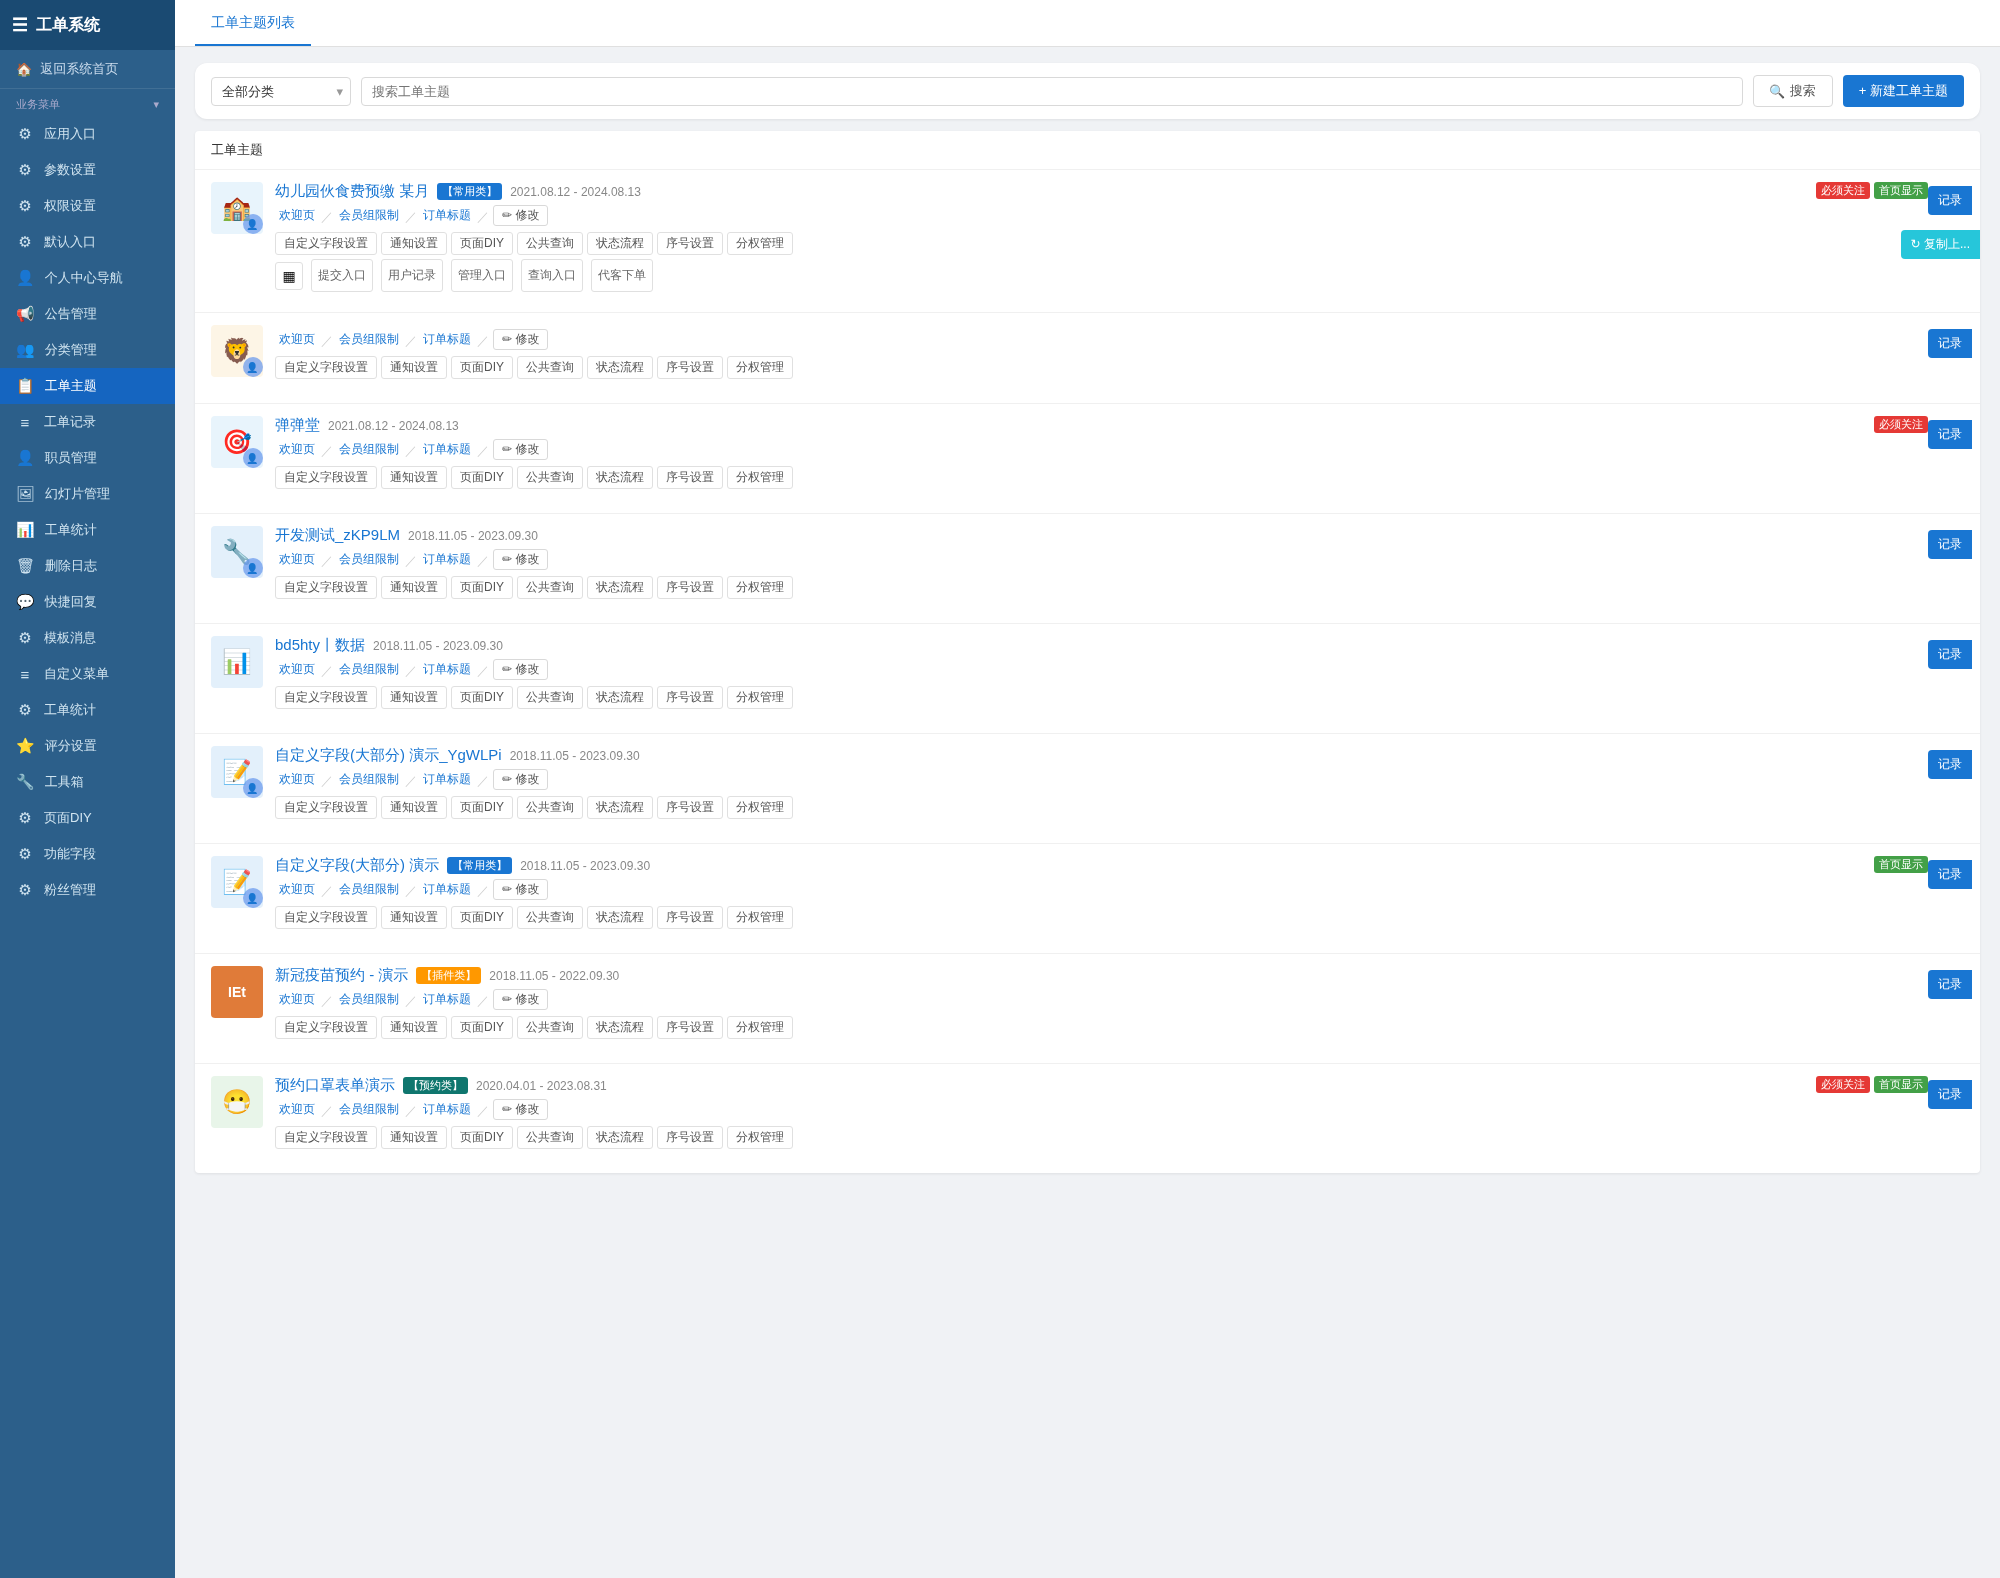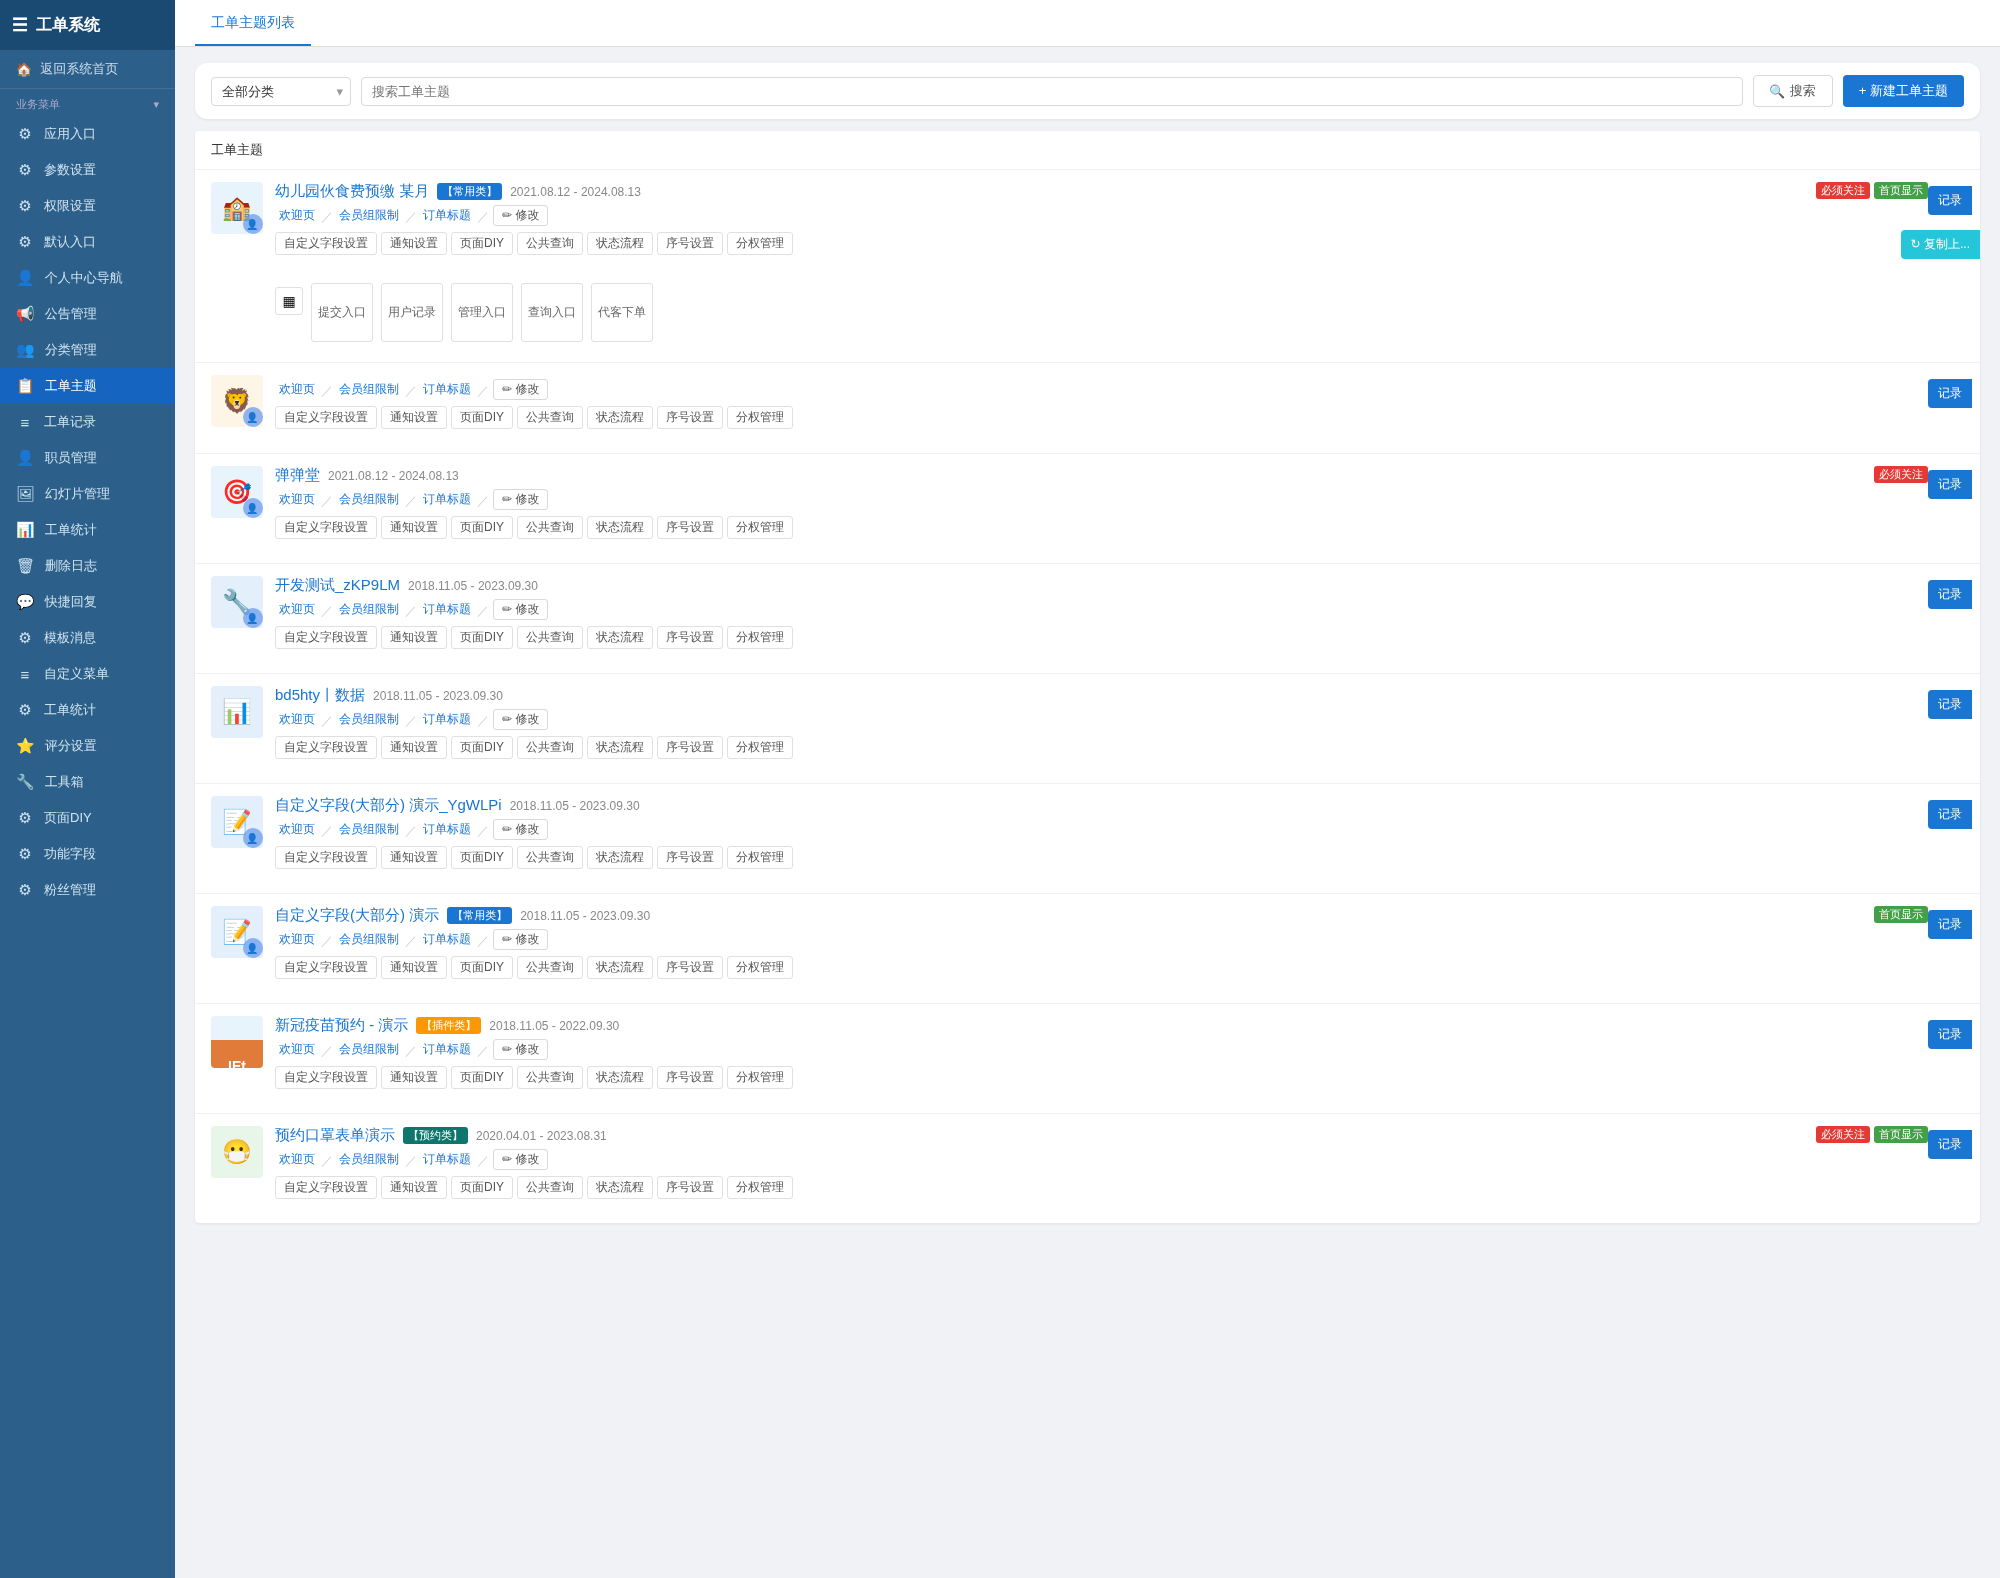--- a/index.html
+++ b/index.html
@@ -273,25 +273,24 @@
       width: 28px; height: 28px;
       border: 1px solid #e0e0e0;
       border-radius: 3px;
       display: flex; align-items: center; justify-content: center;
       font-size: 14px; cursor: pointer;
     }
     .bottom-link {
       font-size: 12px;
       color: #666;
       cursor: pointer;
-      padding: 20px 6px;
+      padding: 7px 6px;
       border: 1px solid #e0e0e0;
       border-radius: 3px;
       background: #fff;
-      margin-top: 24px;
     }
 
     
     .record-btn {
       position: absolute;
       right: 8px;
       top: 16px;
       background: #1976d2;
       color: #fff;
       font-size: 12px;
@@ -734,21 +733,21 @@
     </div>
     <div style="position:absolute;top:12px;right:52px;display:flex;gap:4px;">
               <span class="tag" style="background:#43a047">首页显示</span>
             </div>
     <div class="record-btn" style="top:16px">记录</div>
 
   </div>
           <div class="topic-row">
     <div class="topic-main">
       <div class="topic-thumb">
-                <div style="width:100%;height:100%;background:#e07b39;display:flex;align-items:center;justify-content:center;color:white;font-size:14px;font-weight:bold;margin-top:24px;">IEt</div>
+                <div style="width:100%;height:100%;background:#e07b39;display:flex;align-items:center;justify-content:center;color:white;font-size:14px;font-weight:bold;">IEt</div>
               </div>
       <div class="topic-info">
         <div class="topic-title-row">
           <span class="topic-title">新冠疫苗预约 - 演示</span>
           <span class="tag" style="background:#ff9800">【插件类】</span>
           <span class="topic-date">2018.11.05 - 2022.09.30</span>
         </div>
         <div class="topic-actions-row">
           <span class="act-link">欢迎页</span>
                   <span class="sep">／</span>

